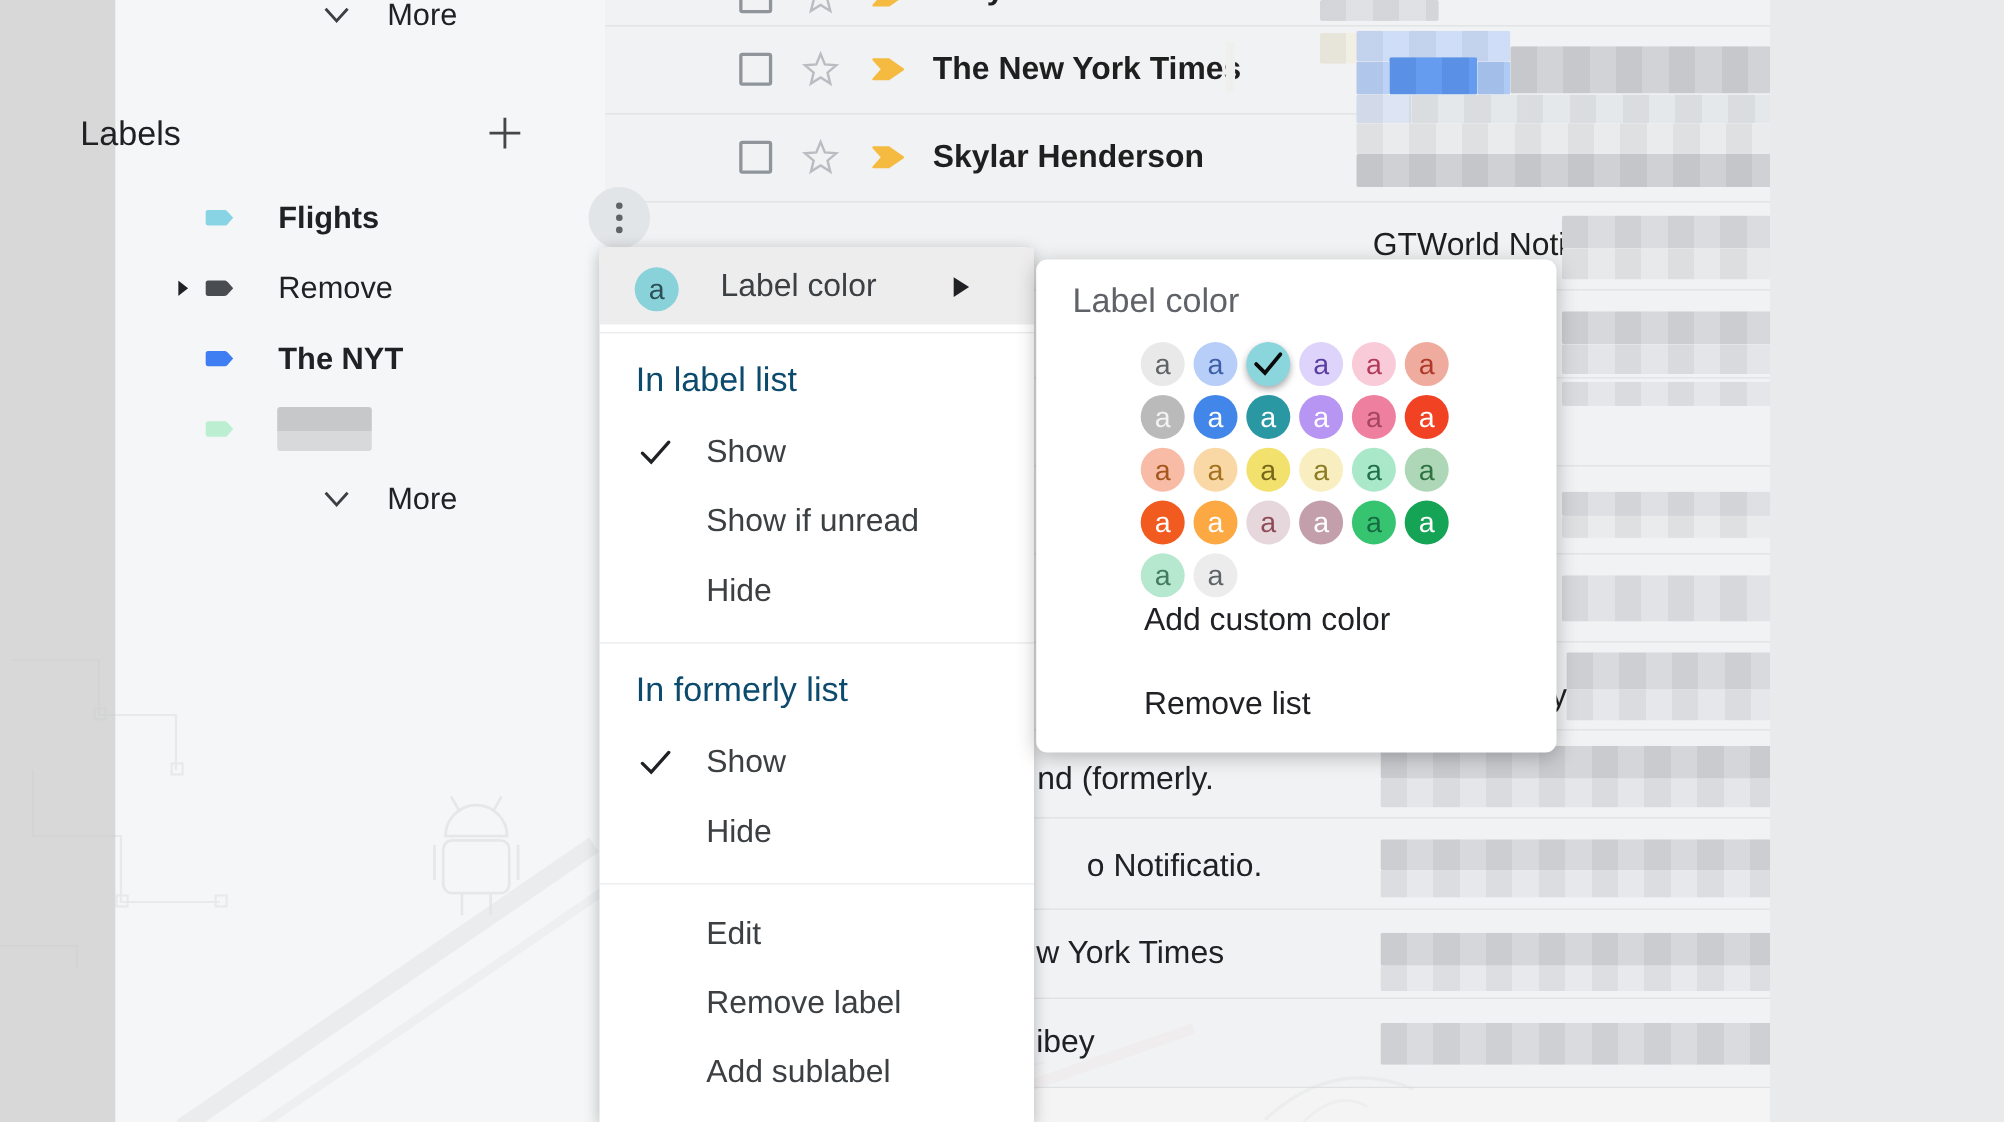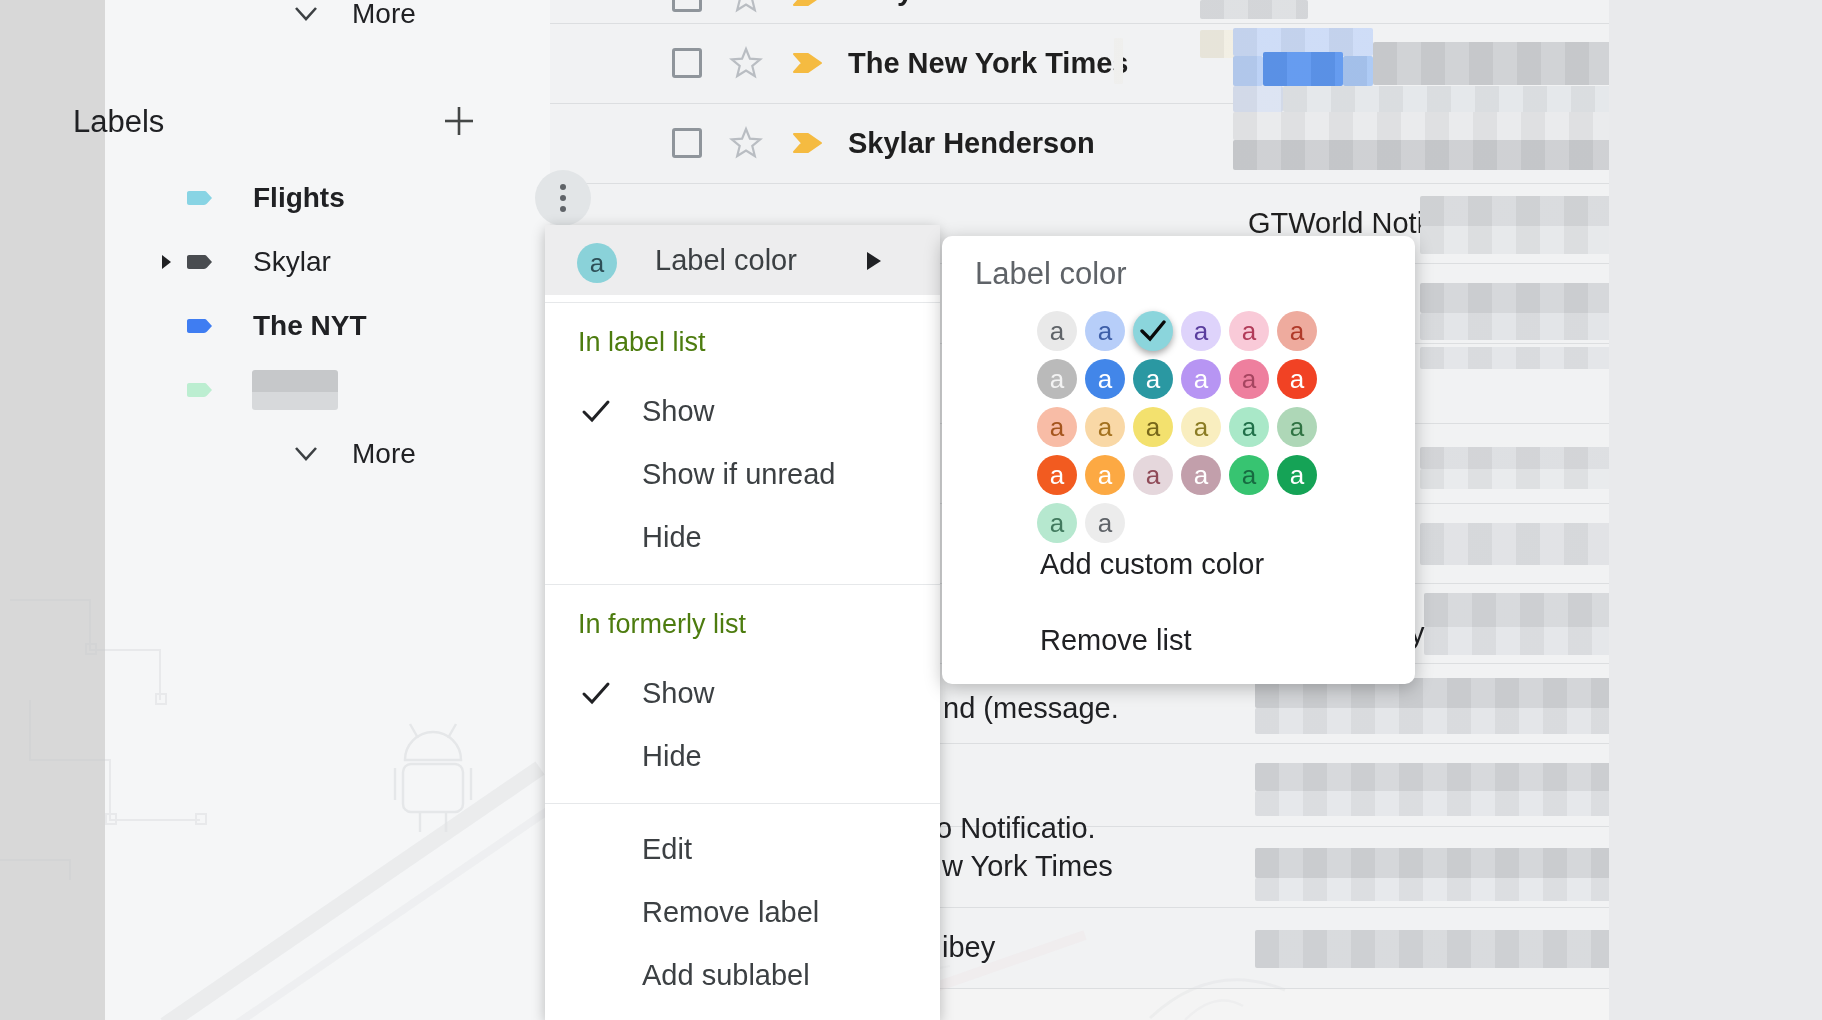--- a/index.html
+++ b/index.html
@@ -44,21 +44,21 @@
   #context-menu{left:545px;top:225px;width:395px;height:795px;background:#ffffff;border-radius:8px 8px 0 0;
      box-shadow:0 3px 14px rgba(0,0,0,.25);z-index:5;}
   #menu-highlight{position:absolute;left:0;top:0;width:395px;height:70px;background:#ededee;}
   #label-color-item{position:absolute;left:0;top:0;width:395px;height:70px;cursor:pointer;}
   #label-color-swatch{position:absolute;left:32px;top:18px;width:40px;height:40px;border-radius:50%;
      background:#8ad2d9;color:#2d4f57;font-size:26px;text-align:center;line-height:40px;}
   #label-color-text{position:absolute;left:110px;top:0;height:70px;line-height:70px;font-size:29px;color:#3c4043;}
   #submenu-arrow{position:absolute;left:322px;top:27px;width:0;height:0;
      border-left:14px solid #202124;border-top:9px solid transparent;border-bottom:9px solid transparent;}
   .menu-divider{position:absolute;left:0;width:395px;height:1px;background:#e6e8ea;}
-  .menu-header{position:absolute;left:33px;font-size:27px;color:#4d7c0f;white-space:nowrap;}
+  .menu-header{position:absolute;left:33px;font-size:31px;color:#0c4a6e;white-space:nowrap;}
   .menu-item{position:absolute;left:0;width:395px;height:56px;cursor:pointer;}
   .menu-item span{position:absolute;left:97px;top:0;height:56px;line-height:56px;font-size:29px;color:#3c4043;white-space:nowrap;}
   .menu-check{position:absolute;left:36px;top:15px;}
 
   
   #color-popup{left:942px;top:236px;width:473px;height:448px;background:#ffffff;border-radius:10px;
      box-shadow:0 4px 18px rgba(0,0,0,.25);z-index:6;}
   #popup-title{position:absolute;left:33px;top:20px;font-size:31px;color:#5f6368;}
   #palette-grid{position:absolute;left:95px;top:75px;width:280px;display:grid;
      grid-template-columns:repeat(6,40px);gap:8px;}
@@ -108,21 +108,21 @@
         </svg>
         <span class="label-name" style="font-weight:700;">Flights</span>
       </div>
       <div class="label-row abs" style="top: 230px;">
         <svg class="caret-right" width="10" height="14">
           <polygon points="0,0 9,7 0,14" fill="#202124"></polygon>
         </svg>
         <svg class="label-icon" width="30" height="30" viewBox="0 0 30 30">
   <path d="M4 8 h15 c1.2 0 2.3 .5 3 1.4 L27 15 l-5 5.6 c-.7 .9 -1.8 1.4 -3 1.4 H4 c-1.1 0 -2 -.9 -2 -2 V10 c0 -1.1 .9 -2 2 -2 z" fill="#494c50"></path>
         </svg>
-        <span class="label-name" style="font-weight:400;">Skylar</span>
+        <span class="label-name" style="font-weight:400;">Remove</span>
       </div>
       <div class="label-row abs" style="top: 294px;">
         <svg class="label-icon" width="30" height="30" viewBox="0 0 30 30">
   <path d="M4 8 h15 c1.2 0 2.3 .5 3 1.4 L27 15 l-5 5.6 c-.7 .9 -1.8 1.4 -3 1.4 H4 c-1.1 0 -2 -.9 -2 -2 V10 c0 -1.1 .9 -2 2 -2 z" fill="#3f7df2"></path>
         </svg>
         <span class="label-name" style="font-weight:700;">The NYT</span>
       </div>
       <div class="label-row abs" style="top: 358px;">
         <svg class="label-icon" width="30" height="30" viewBox="0 0 30 30">
   <path d="M4 8 h15 c1.2 0 2.3 .5 3 1.4 L27 15 l-5 5.6 c-.7 .9 -1.8 1.4 -3 1.4 H4 c-1.1 0 -2 -.9 -2 -2 V10 c0 -1.1 .9 -2 2 -2 z" fill="#bceed1"></path>
@@ -231,25 +231,25 @@
       <span class="frag" style="left:1803px;top:290px;z-index:1;">n</span>
       <div class="blur abs" style="left:1420px;top:347px;width:265px;height:22px;background-color:#e3e5e8;z-index:1;"></div>
       <div class="blur abs" style="left:1420px;top:447px;width:385px;height:22px;background-color:#dcdee1;z-index:1;"></div>
       <div class="blur abs" style="left:1420px;top:469px;width:385px;height:20px;background-color:#e8eaec;z-index:1;"></div>
       <span class="frag" style="left:1802px;top:453px;z-index:1;">e</span>
       <div class="blur abs" style="left:1420px;top:523px;width:380px;height:42px;background-color:#e0e2e5;z-index:1;"></div>
       <div class="blur abs" style="left:1424px;top:593px;width:380px;height:34px;background-color:#d6d8db;z-index:1;"></div>
       <div class="blur abs" style="left:1424px;top:627px;width:380px;height:28px;background-color:#e4e6e9;z-index:1;"></div>
       <span class="sender peek" style="left:1410px;top:617px;z-index:1;">y</span>
       <span class="frag" style="left:1812px;top:620px;z-index:1;">l</span>
-      <span class="sender peek" style="left:943px;top:692px;z-index:1;">nd (message.</span>
+      <span class="sender peek" style="left:943px;top:692px;z-index:1;">nd (formerly.</span>
       <div class="blur abs" style="left:1255px;top:678px;width:550px;height:30px;background-color:#d2d4d7;z-index:1;"></div>
       <div class="blur abs" style="left:1255px;top:708px;width:550px;height:26px;background-color:#e3e5e8;z-index:1;"></div>
       <span class="frag" style="left:1812px;top:688px;z-index:1;">C</span>
-      <span class="sender peek" style="left:936px;top:771px;z-index:1;margin-top:41px;">o Notificatio.</span>
+      <span class="sender peek" style="left:988px;top:771px;z-index:1;">o Notificatio.</span>
       <div class="blur abs" style="left:1255px;top:763px;width:550px;height:28px;background-color:#d5d7da;z-index:1;"></div>
       <div class="blur abs" style="left:1255px;top:791px;width:550px;height:25px;background-color:#e5e7ea;z-index:1;"></div>
       <span class="frag" style="left:1810px;top:777px;z-index:1;">e</span>
       <span class="sender peek" style="left:942px;top:850px;z-index:1;">w York Times</span>
       <div class="blur abs" style="left:1255px;top:848px;width:550px;height:30px;background-color:#d3d5d8;z-index:1;"></div>
       <div class="blur abs" style="left:1255px;top:878px;width:550px;height:23px;background-color:#e6e8eb;z-index:1;"></div>
       <span class="frag" style="left:1806px;top:852px;z-index:1;">st</span>
       <span class="sender peek" style="left:942px;top:931px;z-index:1;">ibey</span>
       <div class="blur abs" style="left:1255px;top:930px;width:545px;height:38px;background-color:#d7d9dc;z-index:1;"></div>
       <span class="frag" style="left:1806px;top:933px;z-index:1;">h</span>

